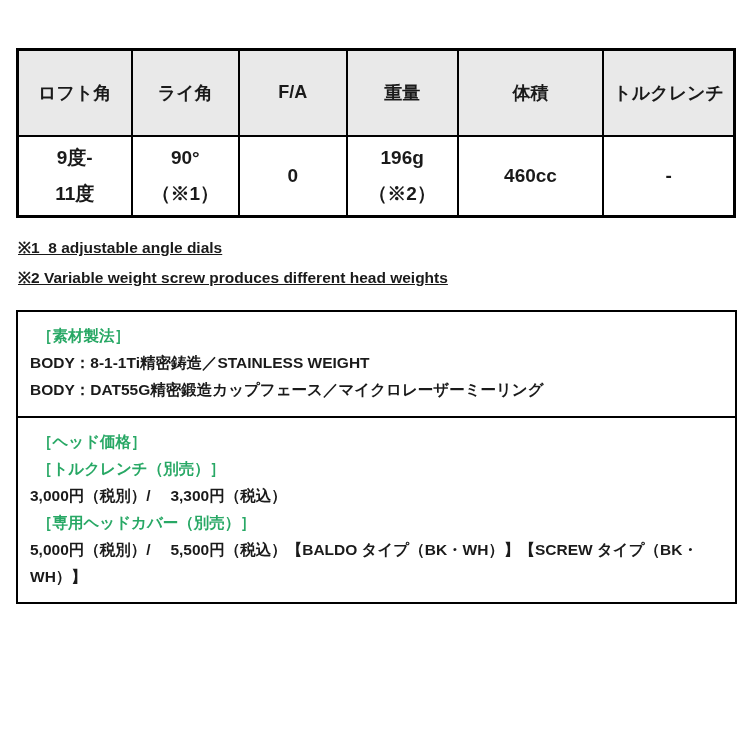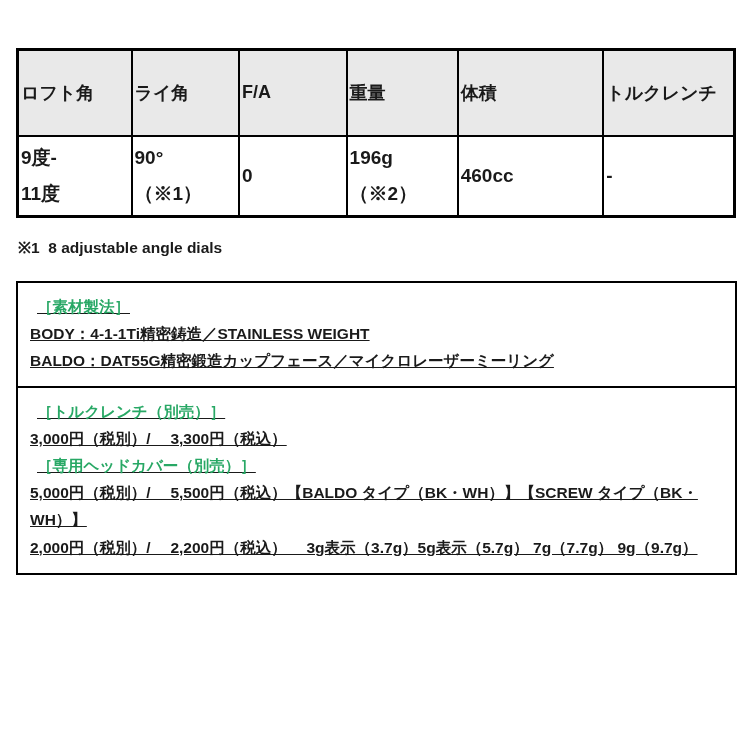--- a/index.html
+++ b/index.html
@@ -17,41 +17,41 @@
   }
   .page{padding:48px 14px 0 16px;}
 
   
   table.spec{
     border-collapse:collapse;width:720px;table-layout:fixed;
     border:3px solid var(--border);
   }
   table.spec th,table.spec td{
     border:2px solid var(--border);
-    text-align:left;vertical-align:middle;padding:2px;
+    text-align:center;vertical-align:middle;padding:2px;
   }
   table.spec th{
     background:var(--header-bg);
     height:86px;font-size:18px;
   }
   table.spec td{
     height:81px;font-size:19px;line-height:1.9;
   }
   .pre{white-space:pre-line;}
 
   
-  .notes{margin:21px 0 16px 2px;font-size:15.5px;}
+  .notes{margin:21px 0 16px 2px;font-size:15.5px;text-decoration:underline;}
   .notes p{margin:0 0 11px;white-space:pre-wrap;line-height:1.2;}
 
   
   .info-box{
     margin-top:23px;width:721px;
     border:2px solid var(--border);
   }
-  .box-section{padding:10px 12px 12px;font-size:15.5px;line-height:1.75;text-decoration:underline;}
+  .box-section{padding:10px 12px 12px;font-size:15.5px;line-height:1.75;}
   .box-section + .box-section{border-top:2px solid var(--border);}
   .box-section p{margin:0;white-space:pre-wrap;}
   .green{color:var(--accent-green);padding-left:7px;}
 </style>
 </head>
 <body>
 
 <div class="page">
 
   <table class="spec">
@@ -83,33 +83,34 @@
         <td class="pre">196g
 （※2）</td>
         <td class="pre">460cc</td>
         <td class="pre">-</td>
       </tr>
     </tbody>
   </table>
 
   <div class="notes">
     <p>※1  8 adjustable angle dials</p>
+    <p>※2 Variable weight screw produces different head weights</p>
   </div>
 
   <div class="info-box">
 
     <div class="box-section">
       <p class="green">［素材製法］</p>
-      <p>BODY：4-1-1Ti精密鋳造／STAINLESS WEIGHT</p>
-      <p>BALDO：DAT55G精密鍛造カップフェース／マイクロレーザーミーリング</p>
+      <p>BODY：8-1-1Ti精密鋳造／STAINLESS WEIGHT</p>
+      <p>BODY：DAT55G精密鍛造カップフェース／マイクロレーザーミーリング</p>
     </div>
 
     <div class="box-section">
+      <p class="green">［ヘッド価格］</p>
       <p class="green">［トルクレンチ（別売）］</p>
       <p>3,000円（税別）/　 3,300円（税込）</p>
       <p class="green">［専用ヘッドカバー（別売）］</p>
       <p>5,000円（税別）/　 5,500円（税込）【BALDO タイプ（BK・WH）】【SCREW タイプ（BK・WH）】</p>
-      <p>2,000円（税別）/　 2,200円（税込）　 3g表示（3.7g）5g表示（5.7g） 7g（7.7g） 9g（9.7g）</p>
     </div>
 
   </div>
 
 </div>
 
 </body></html>

